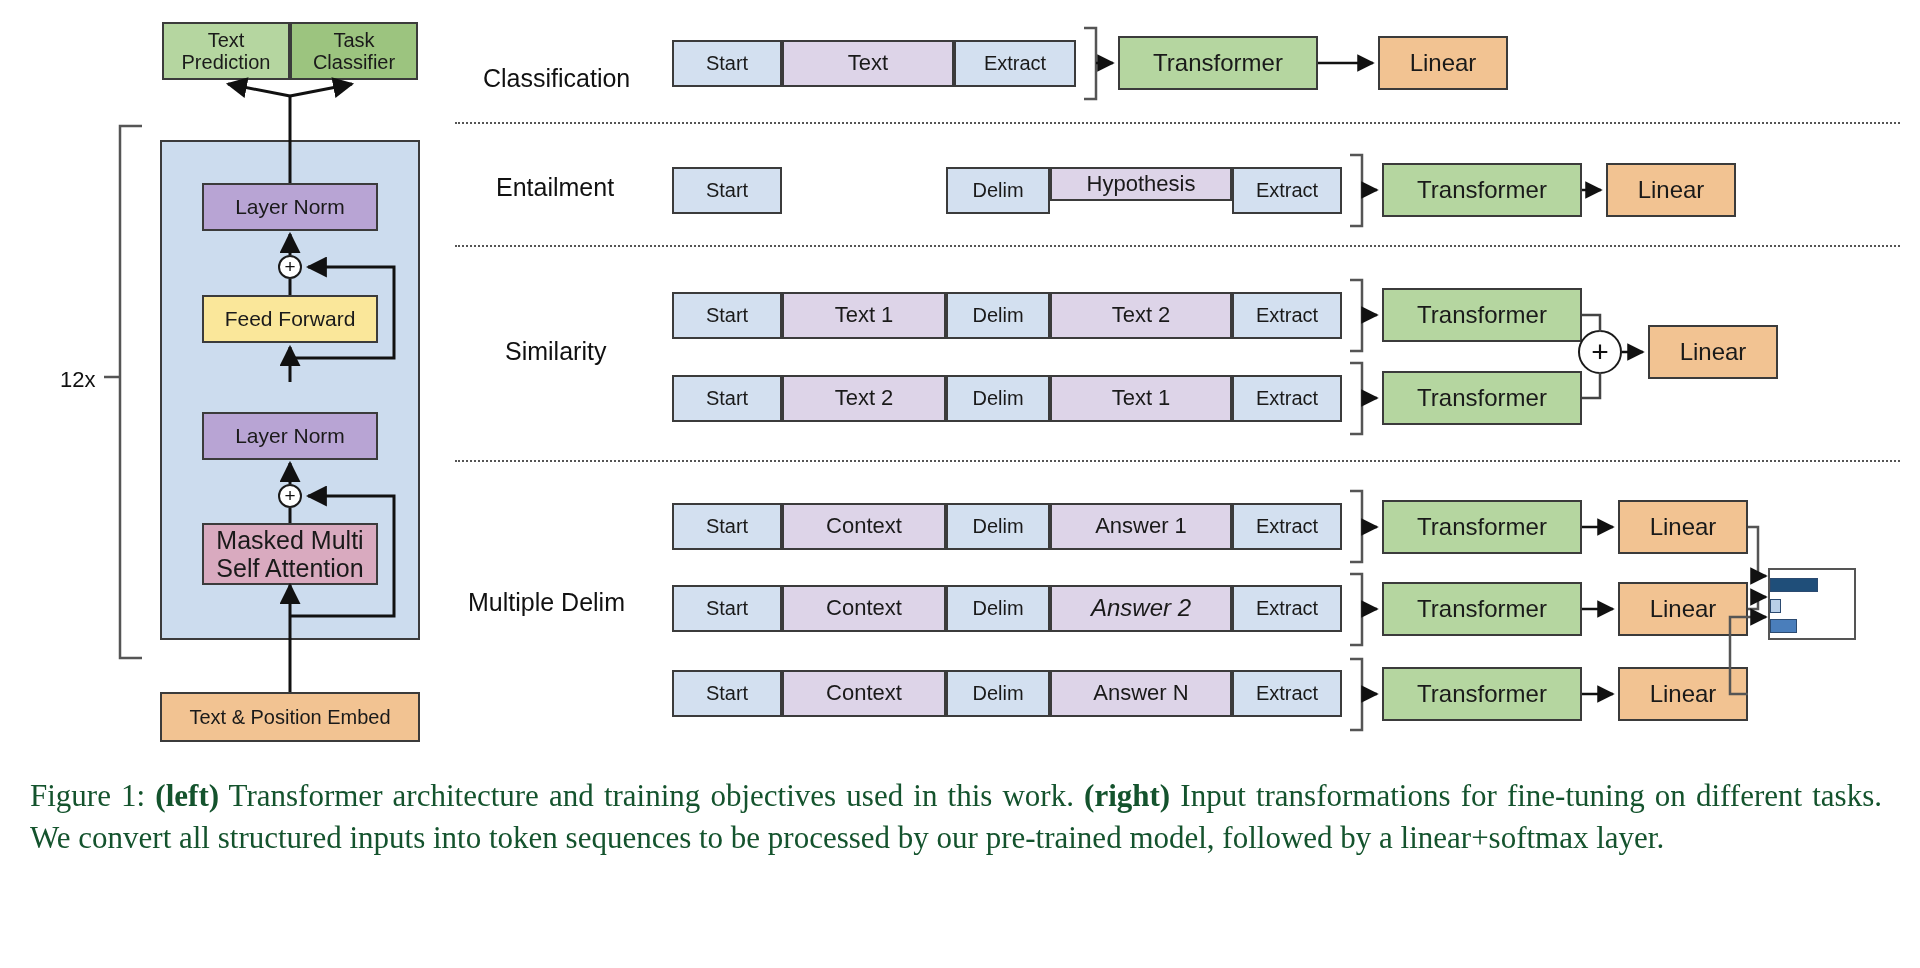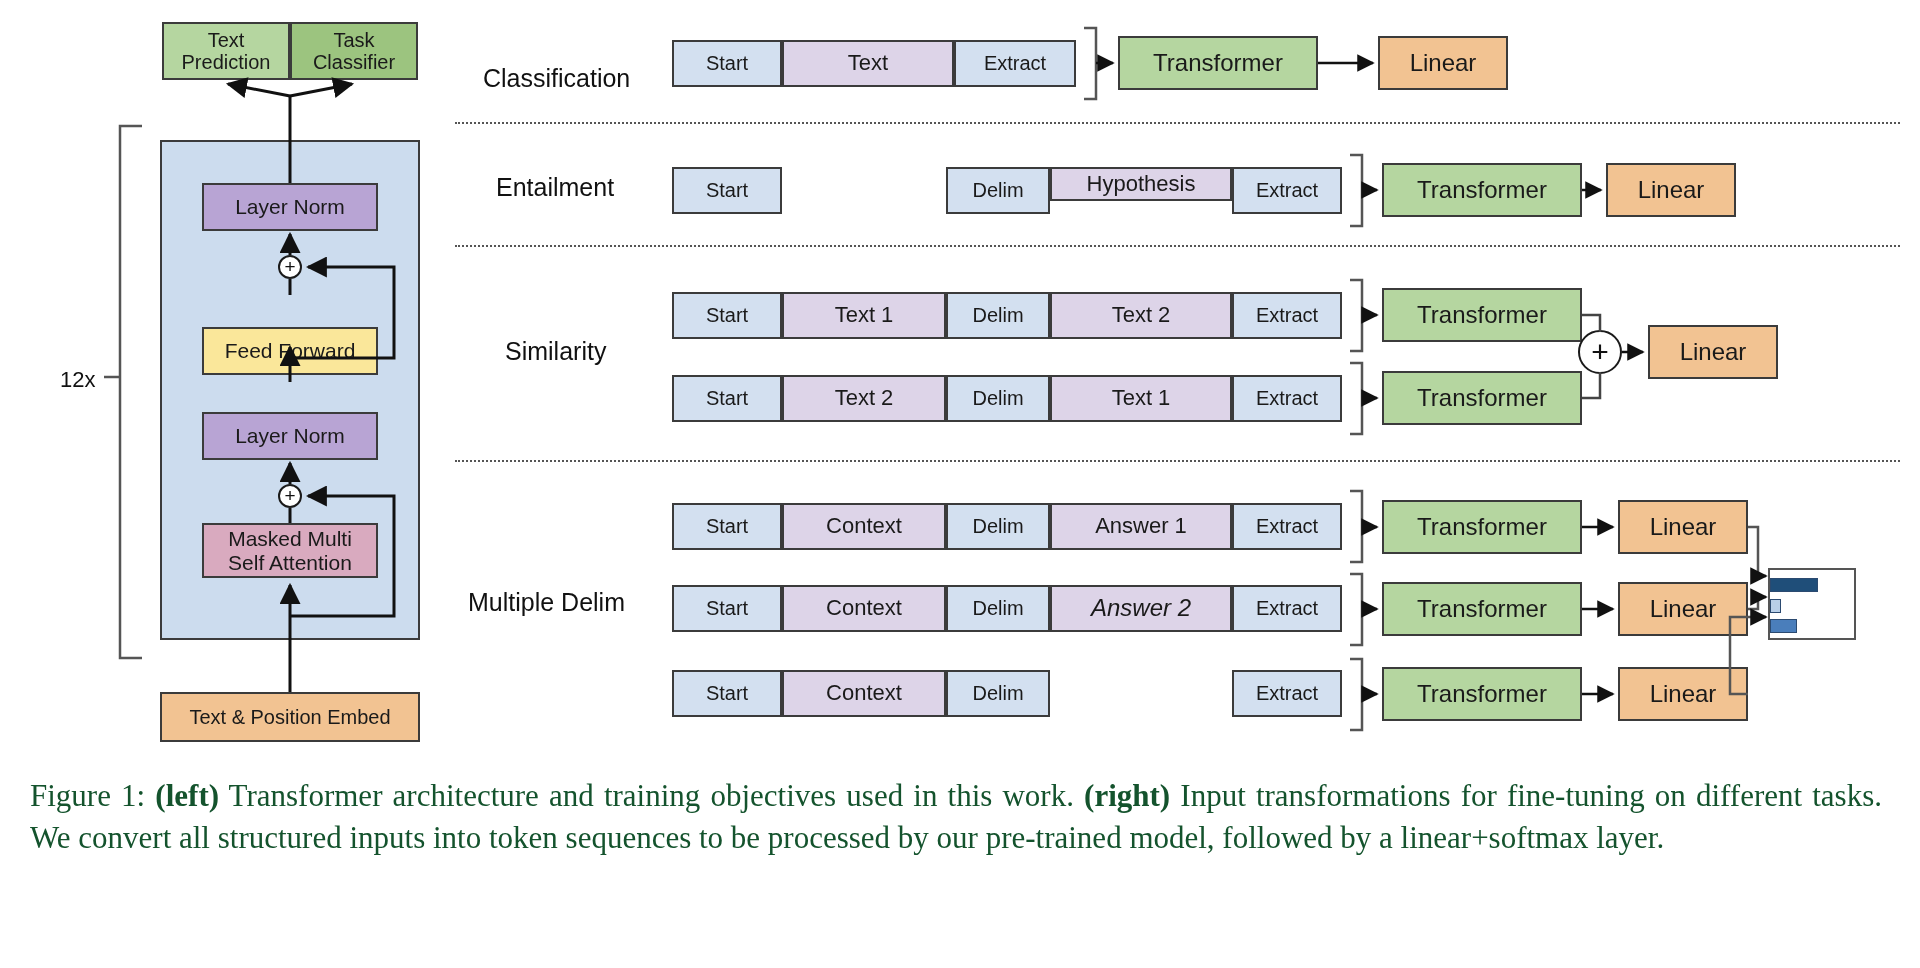--- a/index.html
+++ b/index.html
@@ -111,33 +111,33 @@
   <div class="box c-blue-bg" style="left:160px; top:140px; width:260px; height:500px;"></div>
 
   <div class="box c-purple" style="left:202px; top:183px; width:176px; height:48px; font-size:21px;">
     <span>Layer Norm</span>
   </div>
 
   <div class="pluscirc small" style="left:278px; top:255px; width:24px; height:24px;">
     <span>+</span>
   </div>
 
-  <div class="box c-yellow" style="left:202px; top:295px; width:176px; height:48px; font-size:21px;margin-top:32px;">
+  <div class="box c-yellow" style="left:202px; top:295px; width:176px; height:48px; font-size:21px;">
     <span>Feed Forward</span>
   </div>
 
   <div class="box c-purple" style="left:202px; top:412px; width:176px; height:48px; font-size:21px;">
     <span>Layer Norm</span>
   </div>
 
   <div class="pluscirc small" style="left:278px; top:484px; width:24px; height:24px;">
     <span>+</span>
   </div>
 
-  <div class="box c-pink" style="left:202px; top:523px; width:176px; height:55px; font-size:21px;">
+  <div class="box c-pink" style="left:202px; top:523px; width:176px; height:62px; font-size:25px;">
     <span><span>Masked Multi<br>Self Attention</span></span>
   </div>
 
   <div class="box c-orange" style="left:160px; top:692px; width:260px; height:50px; font-size:20px;">
     <span>Text &amp; Position Embed</span>
   </div>
 
   <div class="sep" style="left:455px; top:122px; width:1445px;"></div>
   <div class="sep" style="left:455px; top:245px; width:1445px;"></div>
   <div class="sep" style="left:455px; top:460px; width:1445px;"></div>
@@ -274,20 +274,23 @@
     </div>
 
   <div class="box c-tok-blue" style="left:672px; top:670px; width:110px; height:47px; font-size:20px;">
     <span>Start</span>
     </div>
   <div class="box c-tok-pur" style="left:782px; top:670px; width:164px; height:47px; font-size:22px;">
     <span>Context</span>
     </div>
   <div class="box c-tok-blue" style="left:946px; top:670px; width:104px; height:47px; font-size:20px;">
     <span>Delim</span>
+    </div>
+  <div class="box c-tok-pur" style="left:1050px; top:670px; width:182px; height:47px; font-size:22px;">
+    <span>Answer N</span>
     </div>
   <div class="box c-tok-blue" style="left:1232px; top:670px; width:110px; height:47px; font-size:20px;">
     <span>Extract</span>
     </div>
   <div class="box c-green-l" style="left:1382px; top:667px; width:200px; height:54px; font-size:24px;">
     <span>Transformer</span>
     </div>
   <div class="box c-orange" style="left:1618px; top:667px; width:130px; height:54px; font-size:24px;">
     <span>Linear</span>
     </div>

